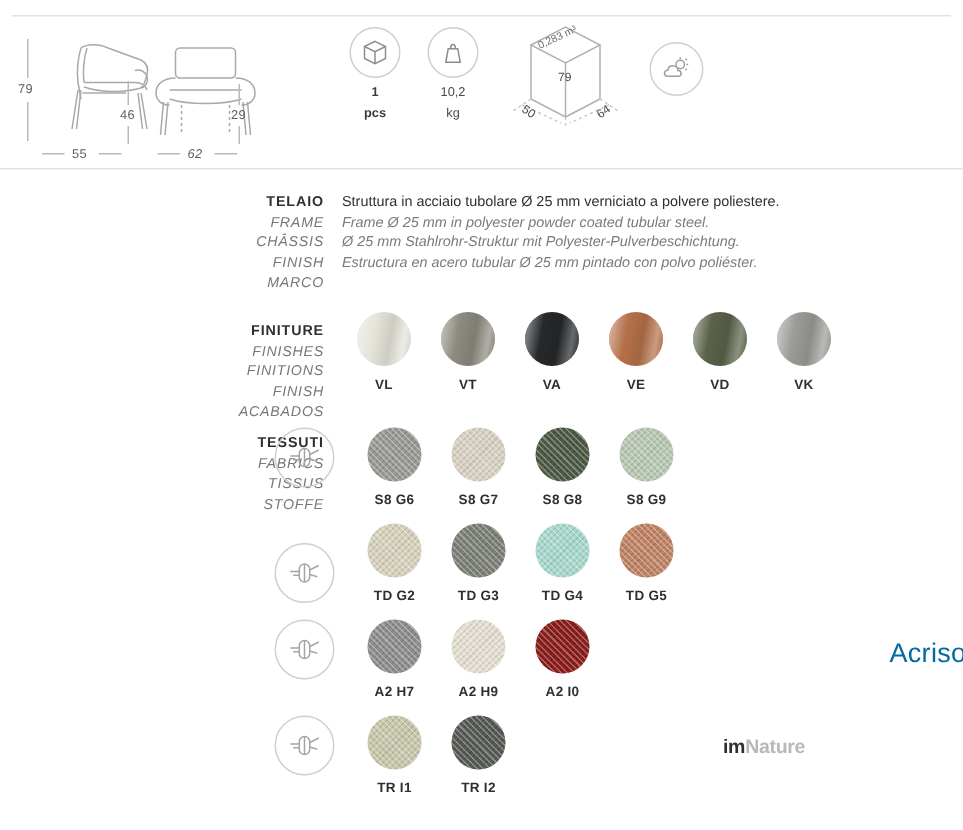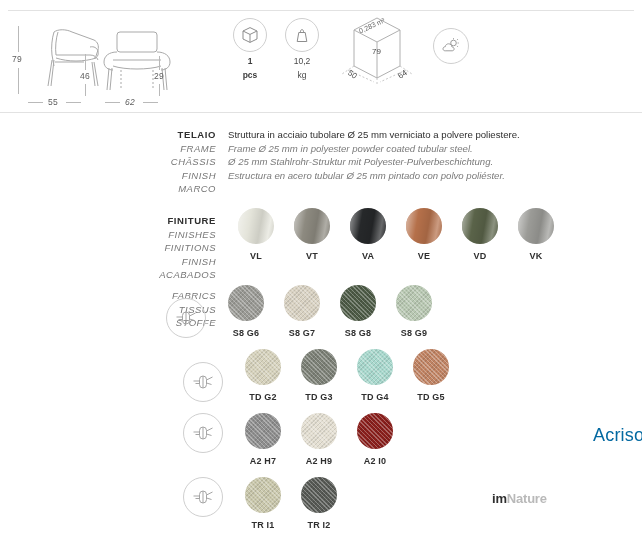--- a/index.html
+++ b/index.html
@@ -249,26 +249,27 @@
       </div>
       <div class="swatch">
         <div class="dot gloss" style="background:#9b9b97"></div>
         <div class="swatch-cap">VK</div>
       </div>
     </div>
 </div>
 
 <div class="section" style="top:289px;">
   <div class="lang-block">
+    <div class="l0">TESSUTI</div>
     <div class="ln">FABRICS</div>
     <div class="ln">TISSUS</div>
     <div class="ln">STOFFE</div>
   </div>
   <div id="fabric-groups">
-      <div style="position: absolute; left: 166px; top: -4px; display: flex; align-items: flex-end;">
+      <div style="position: absolute; left: 183px; top: -4px; display: flex; align-items: flex-start;">
         <div class="care-icon" style="margin-right: 12px;">
           <svg width="24" height="20" viewBox="0 0 24 20" fill="none" stroke="#a5a5a5" stroke-width="1">
             <rect x="8.5" y="4" width="7" height="12" rx="3.5"></rect>
             <path d="M12 4 V16"></path>
             <path d="M8.5 9 H2.5 M8.5 11.5 H4.5"></path>
             <path d="M15.5 8 L21.5 5 M15.5 11 L20.5 12.5"></path>
           </svg>
         </div>
         <div class="swatch">
           <div class="dot tex" style="background:#9a9a95"></div>
@@ -351,17 +352,17 @@
         </div>
         <div class="swatch">
           <div class="dot tex" style="background:#c9c7ab"></div>
           <div class="swatch-cap">TR I1</div>
         </div>
         <div class="swatch">
           <div class="dot tex" style="background:#575a55"></div>
           <div class="swatch-cap">TR I2</div>
         </div>
         <div style="position: relative; width: 0px; height: 0px;">
-          <div class="brand" style="left:145px; top:12px;"><span class="brand-imnature"><span class="im">im</span><span class="nature">Nature</span></span></div>
+          <div class="brand" style="left:135px; top:12px;"><span class="brand-imnature"><span class="im">im</span><span class="nature">Nature</span></span></div>
         </div>
       </div>
     </div>
 </div>
 
 </body></html>

